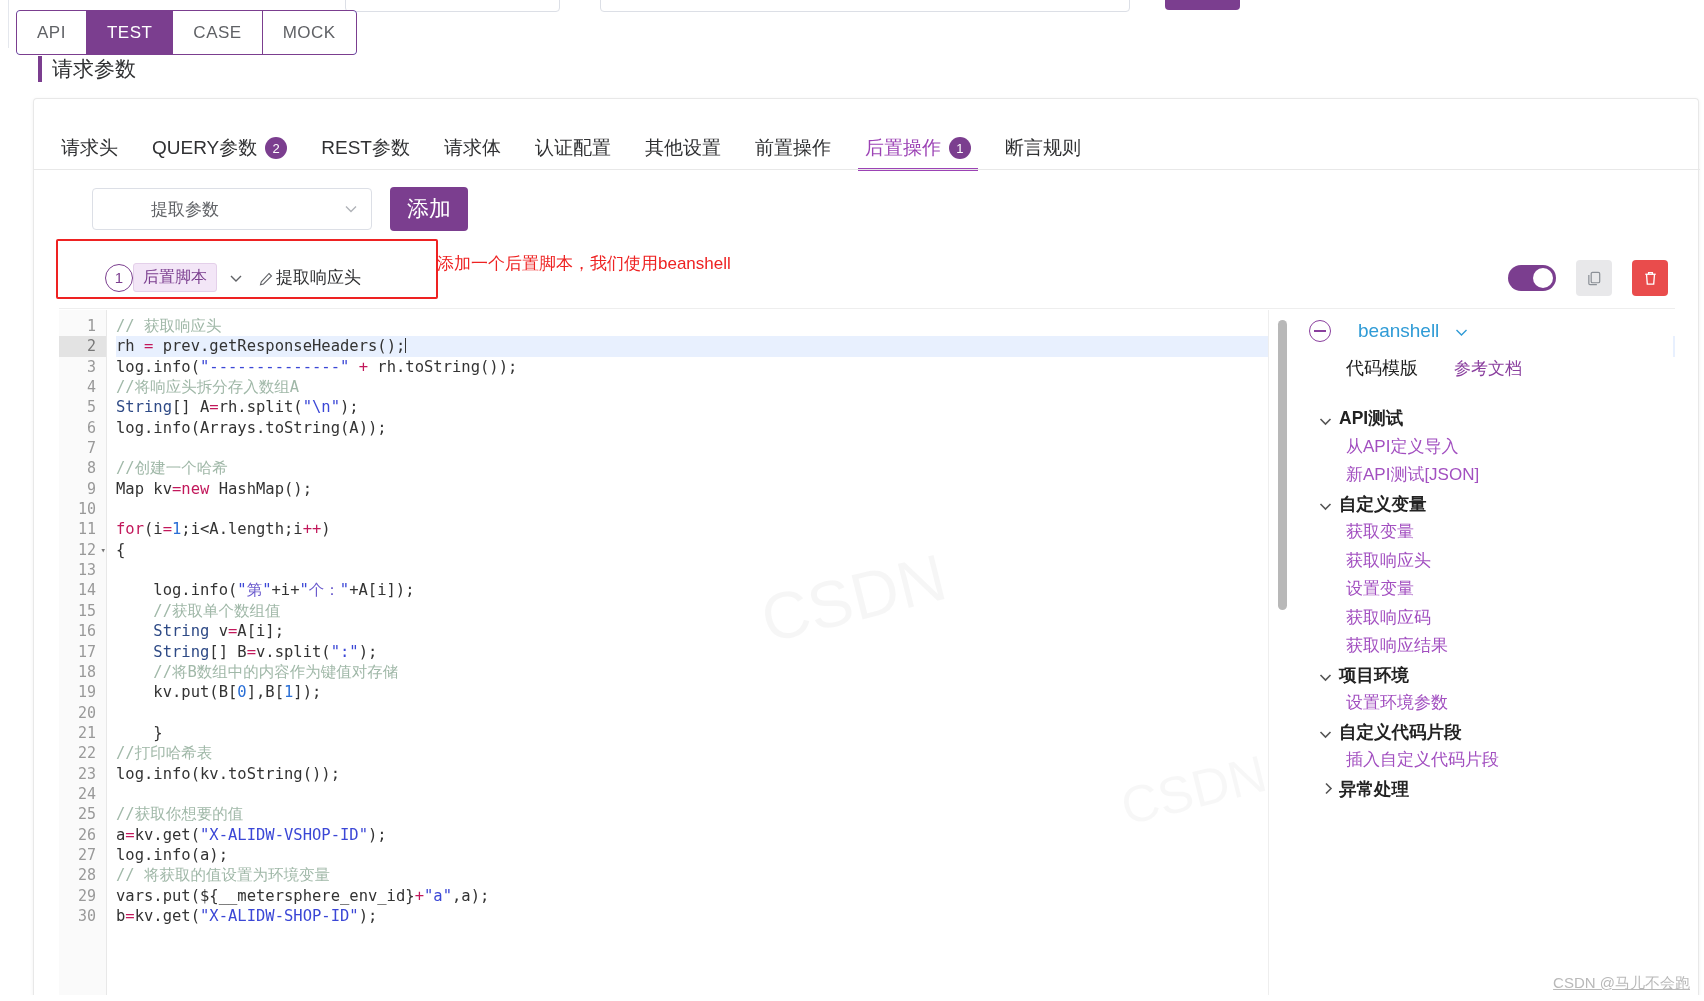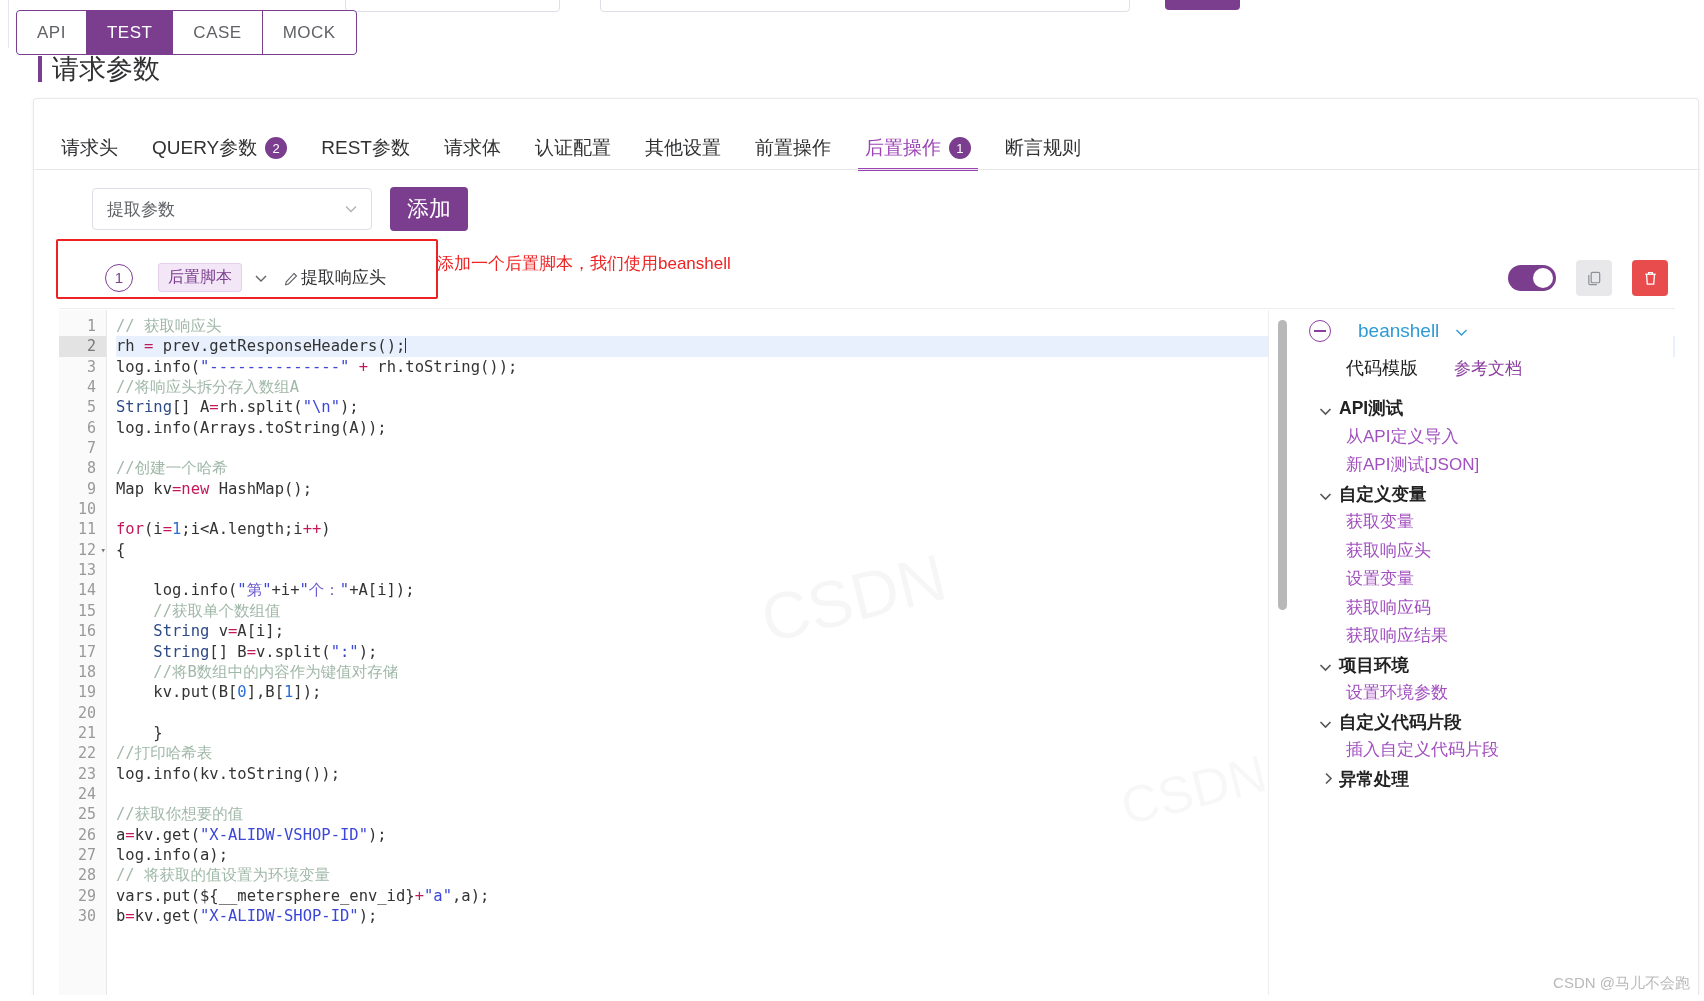--- a/index.html
+++ b/index.html
@@ -58,21 +58,21 @@
 
   
   .section-title-row {
     position: absolute; top: 52px; left: 38px;
     display: flex; align-items: center; height: 34px;
   }
   .title-bar-accent {
     width: 4px; height: 26px; background: #7b3e8f; margin-right: 10px;
   }
   .section-title {
-    font-size: 27px; color: #303133; font-weight: 400;
+    font-size: 21px; color: #303133; font-weight: 400;
     font-family: "Liberation Sans", sans-serif;
     text-align: center;
   }
 
   
   .main-card {
     position: absolute; top: 98px; left: 33px;
     width: 1666px; height: 910px;
     background: #ffffff;
     border: 1px solid #e8e8e8;
@@ -115,21 +115,21 @@
     position: absolute; top: 88px; left: 58px;
     display: flex; align-items: center; gap: 18px;
   }
   .select-box {
     position: relative;
     width: 280px; height: 42px;
     border: 1px solid #dcdfe6; border-radius: 4px;
     display: flex; align-items: center; padding: 0 14px;
     background: #ffffff; cursor: pointer;
   }
-  .select-text { font-size: 17px; color: #606266; }
+  .select-text { font-size: 17px; color: #606266; margin-left: 44px; }
   .select-caret {
     position: absolute; right: 14px; top: 50%; transform: translateY(-50%);
     width: 12px; height: 12px;
   }
   .select-caret svg { display:block; }
   .btn-add {
     width: 78px; height: 44px; border-radius: 4px;
     background: #7b3e8f; color: #ffffff; border: none;
     font-size: 22px; cursor: pointer;
     font-family: "Liberation Sans", sans-serif;
@@ -150,21 +150,21 @@
     pointer-events: none;
   }
   .step-circle {
     margin-left: 46px;
     width: 28px; height: 28px; border-radius: 50%;
     border: 1px solid #7b3e8f; color: #7b3e8f;
     display: flex; align-items: center; justify-content: center;
     font-size: 15px; background: #ffffff;
   }
   .chip-tag {
-    margin-left: 25px;
+    margin-left: 0;
     background: #f3e6f7; color: #7b3e8f;
     border: 1px solid #e4d0ea; border-radius: 3px;
     font-size: 16px; padding: 3px 9px;
   }
   .chip-caret {
     margin-left: 12px; width: 14px; height: 14px; color: #606266;
   }
   .script-name {
     margin-left: 16px; font-size: 17px; color: #303133;
     display: flex; align-items: center; gap: 3px;
@@ -276,39 +276,40 @@
   }
   .lang-caret { width: 13px; height: 13px; color: #2f9bd6; margin-left: 4px;}
 
   .doc-subhead {
     display: flex; align-items: baseline; gap: 36px;
     margin-top: 8px; padding-left: 37px;
   }
   .doc-subhead .t1 { font-size: 18px; font-weight: normal; color: #222222; }
   .doc-subhead .t2 { font-size: 17px; color: #8a3f9e; cursor: pointer; }
 
-  .tree { margin-top: 14px; padding-left: 10px; }
+  .tree { margin-top: 24px; padding-left: 10px; }
   .tree-group-label {
     display: flex; align-items: center; gap: 7px;
     font-size: 17.5px; font-weight: bold; color: #222222;
     height: 28.5px; cursor: pointer;
   }
   .tree-chev { width: 13px; height: 13px; color: #555; flex: 0 0 auto;}
   .tree-chev.closed { transform: rotate(-90deg); }
   .tree-item {
     font-size: 17px; color: #a24fc0;
     height: 28.5px; line-height: 28.5px;
     padding-left: 27px; cursor: pointer;
   }
 
   
   .watermark {
     position: absolute; right: 14px; bottom: 8px;
     font-size: 15px; color: #b9b9b9;
     font-family: "Liberation Sans", sans-serif;
+    text-decoration: underline;
   }
   .wm-ghost {
     position: absolute; left: 760px; top: 560px;
     font-size: 66px; color: rgba(0,0,0,0.035);
     transform: rotate(-14deg); pointer-events: none;
     font-family: "Liberation Sans", sans-serif;
   }
   .wm-ghost2 {
     position: absolute; left: 1120px; top: 760px;
     font-size: 52px; color: rgba(0,0,0,0.03);

